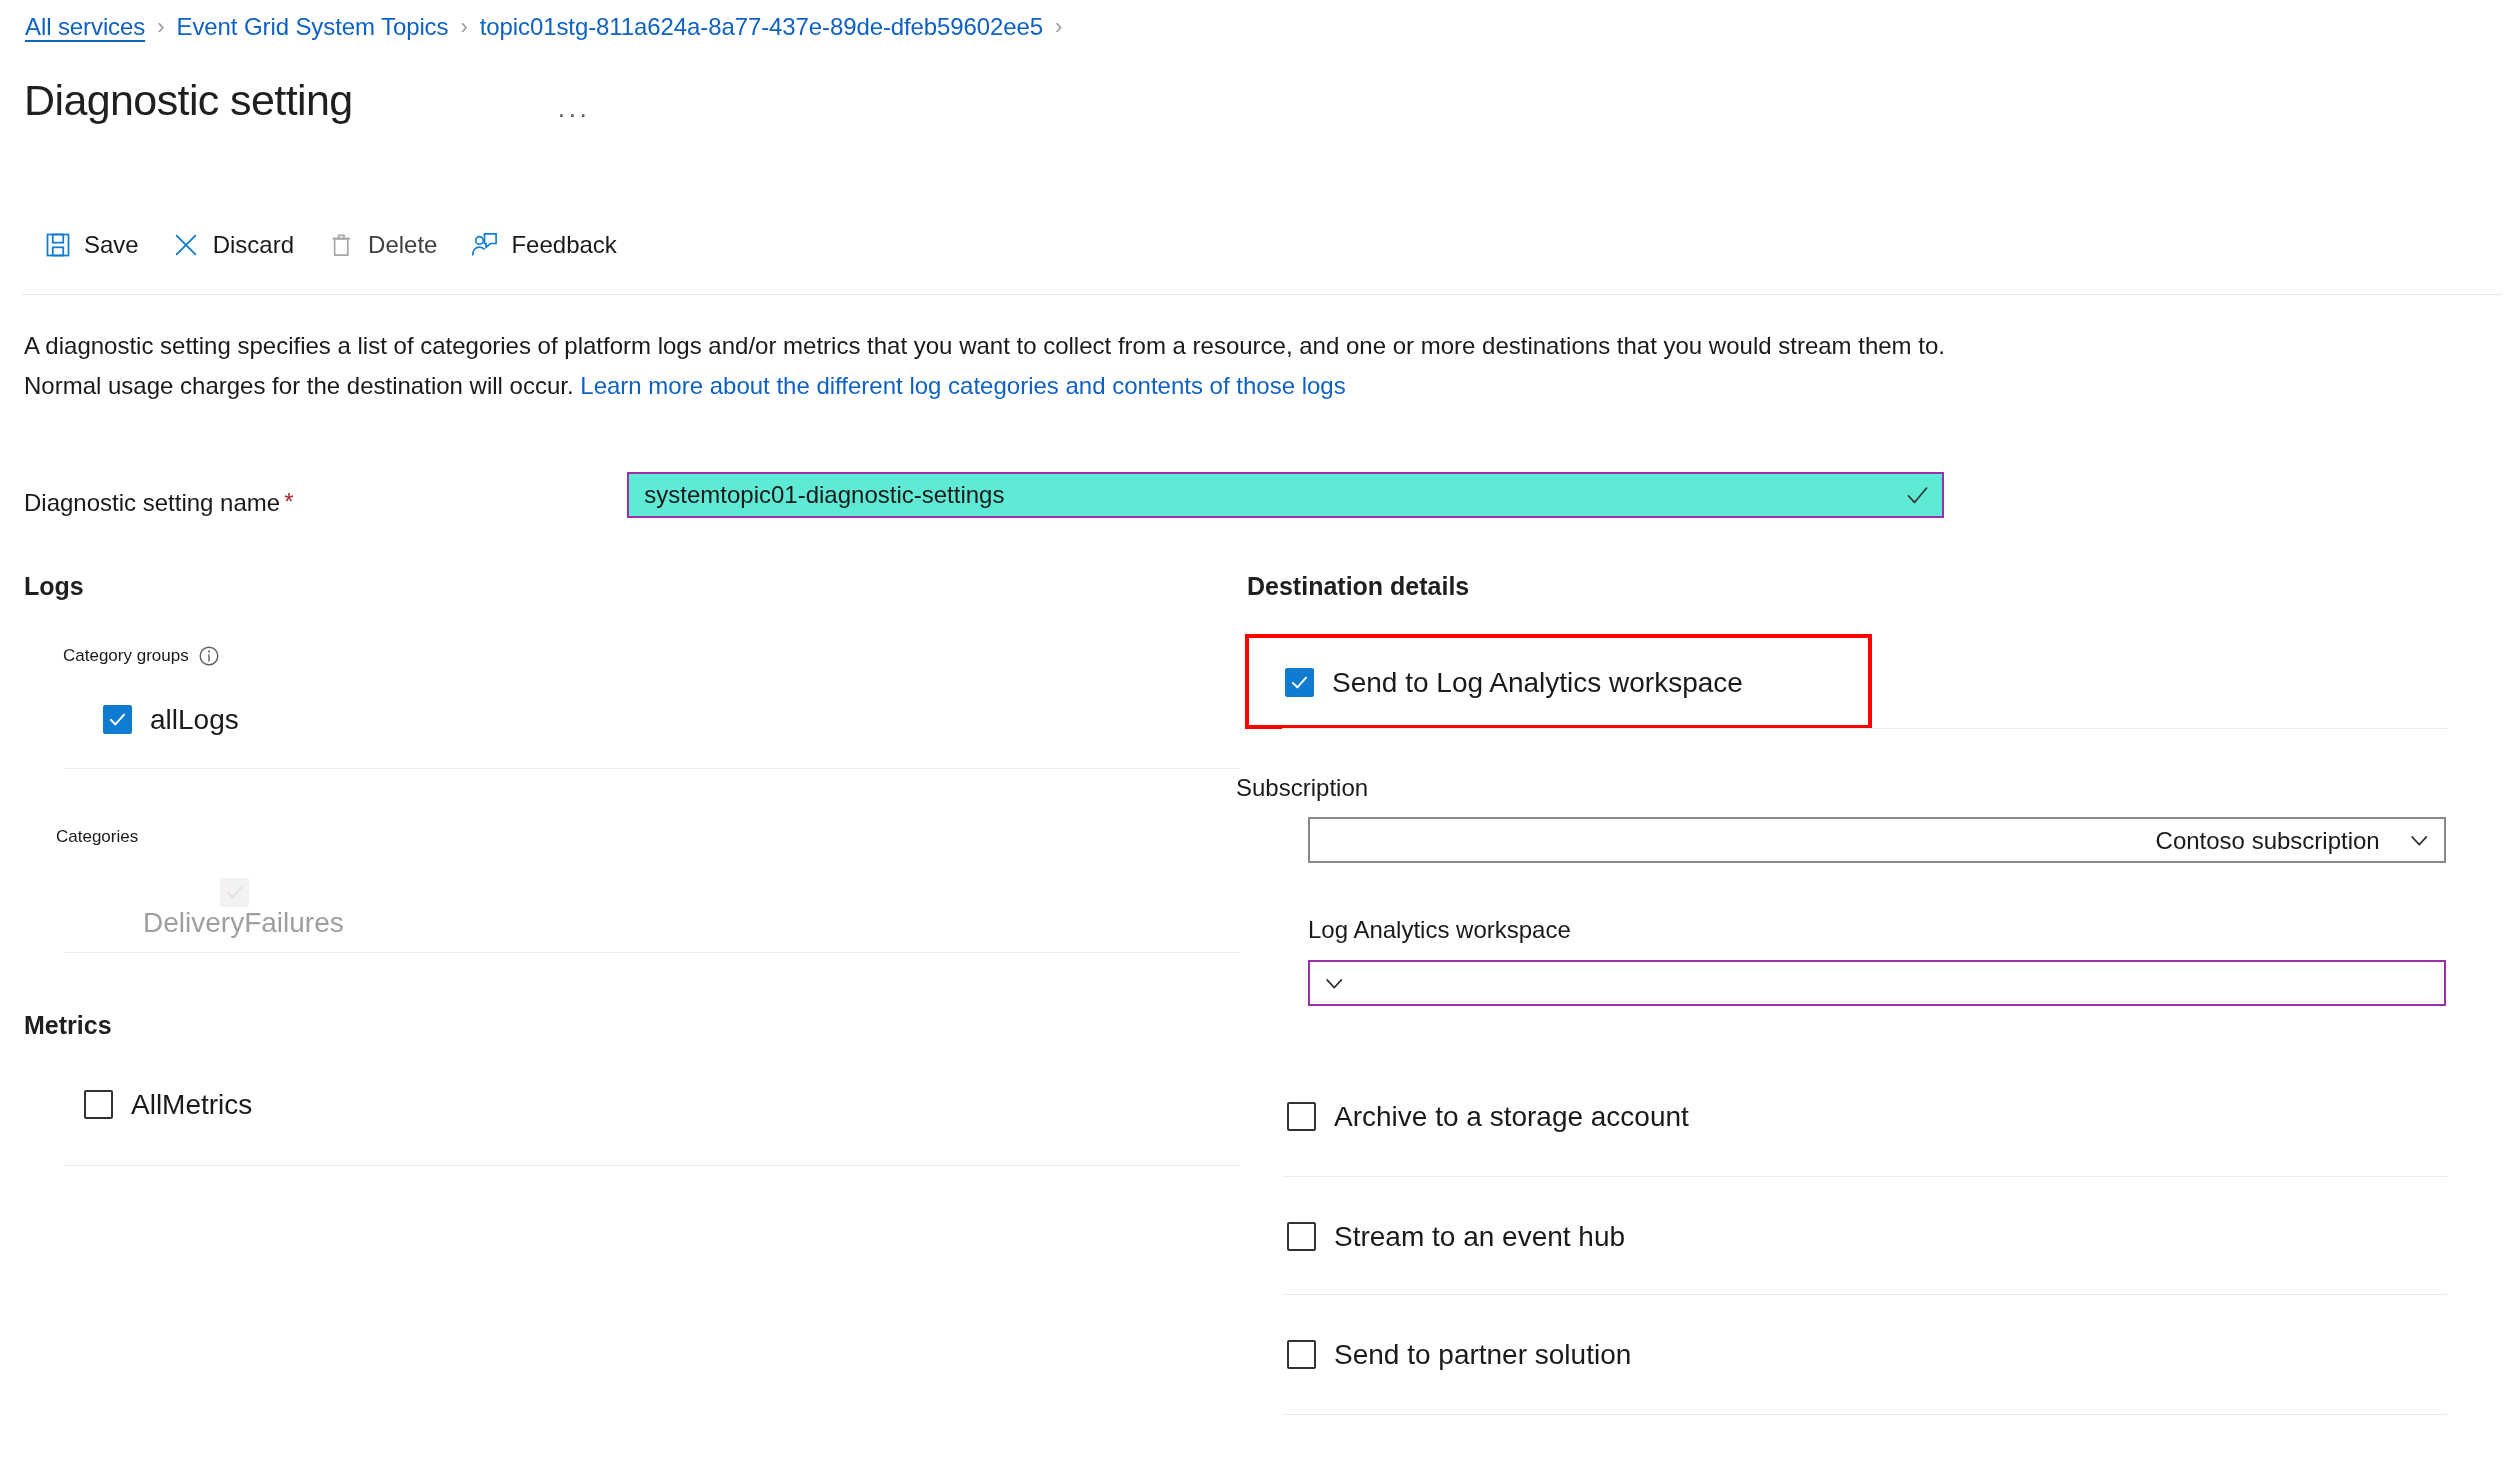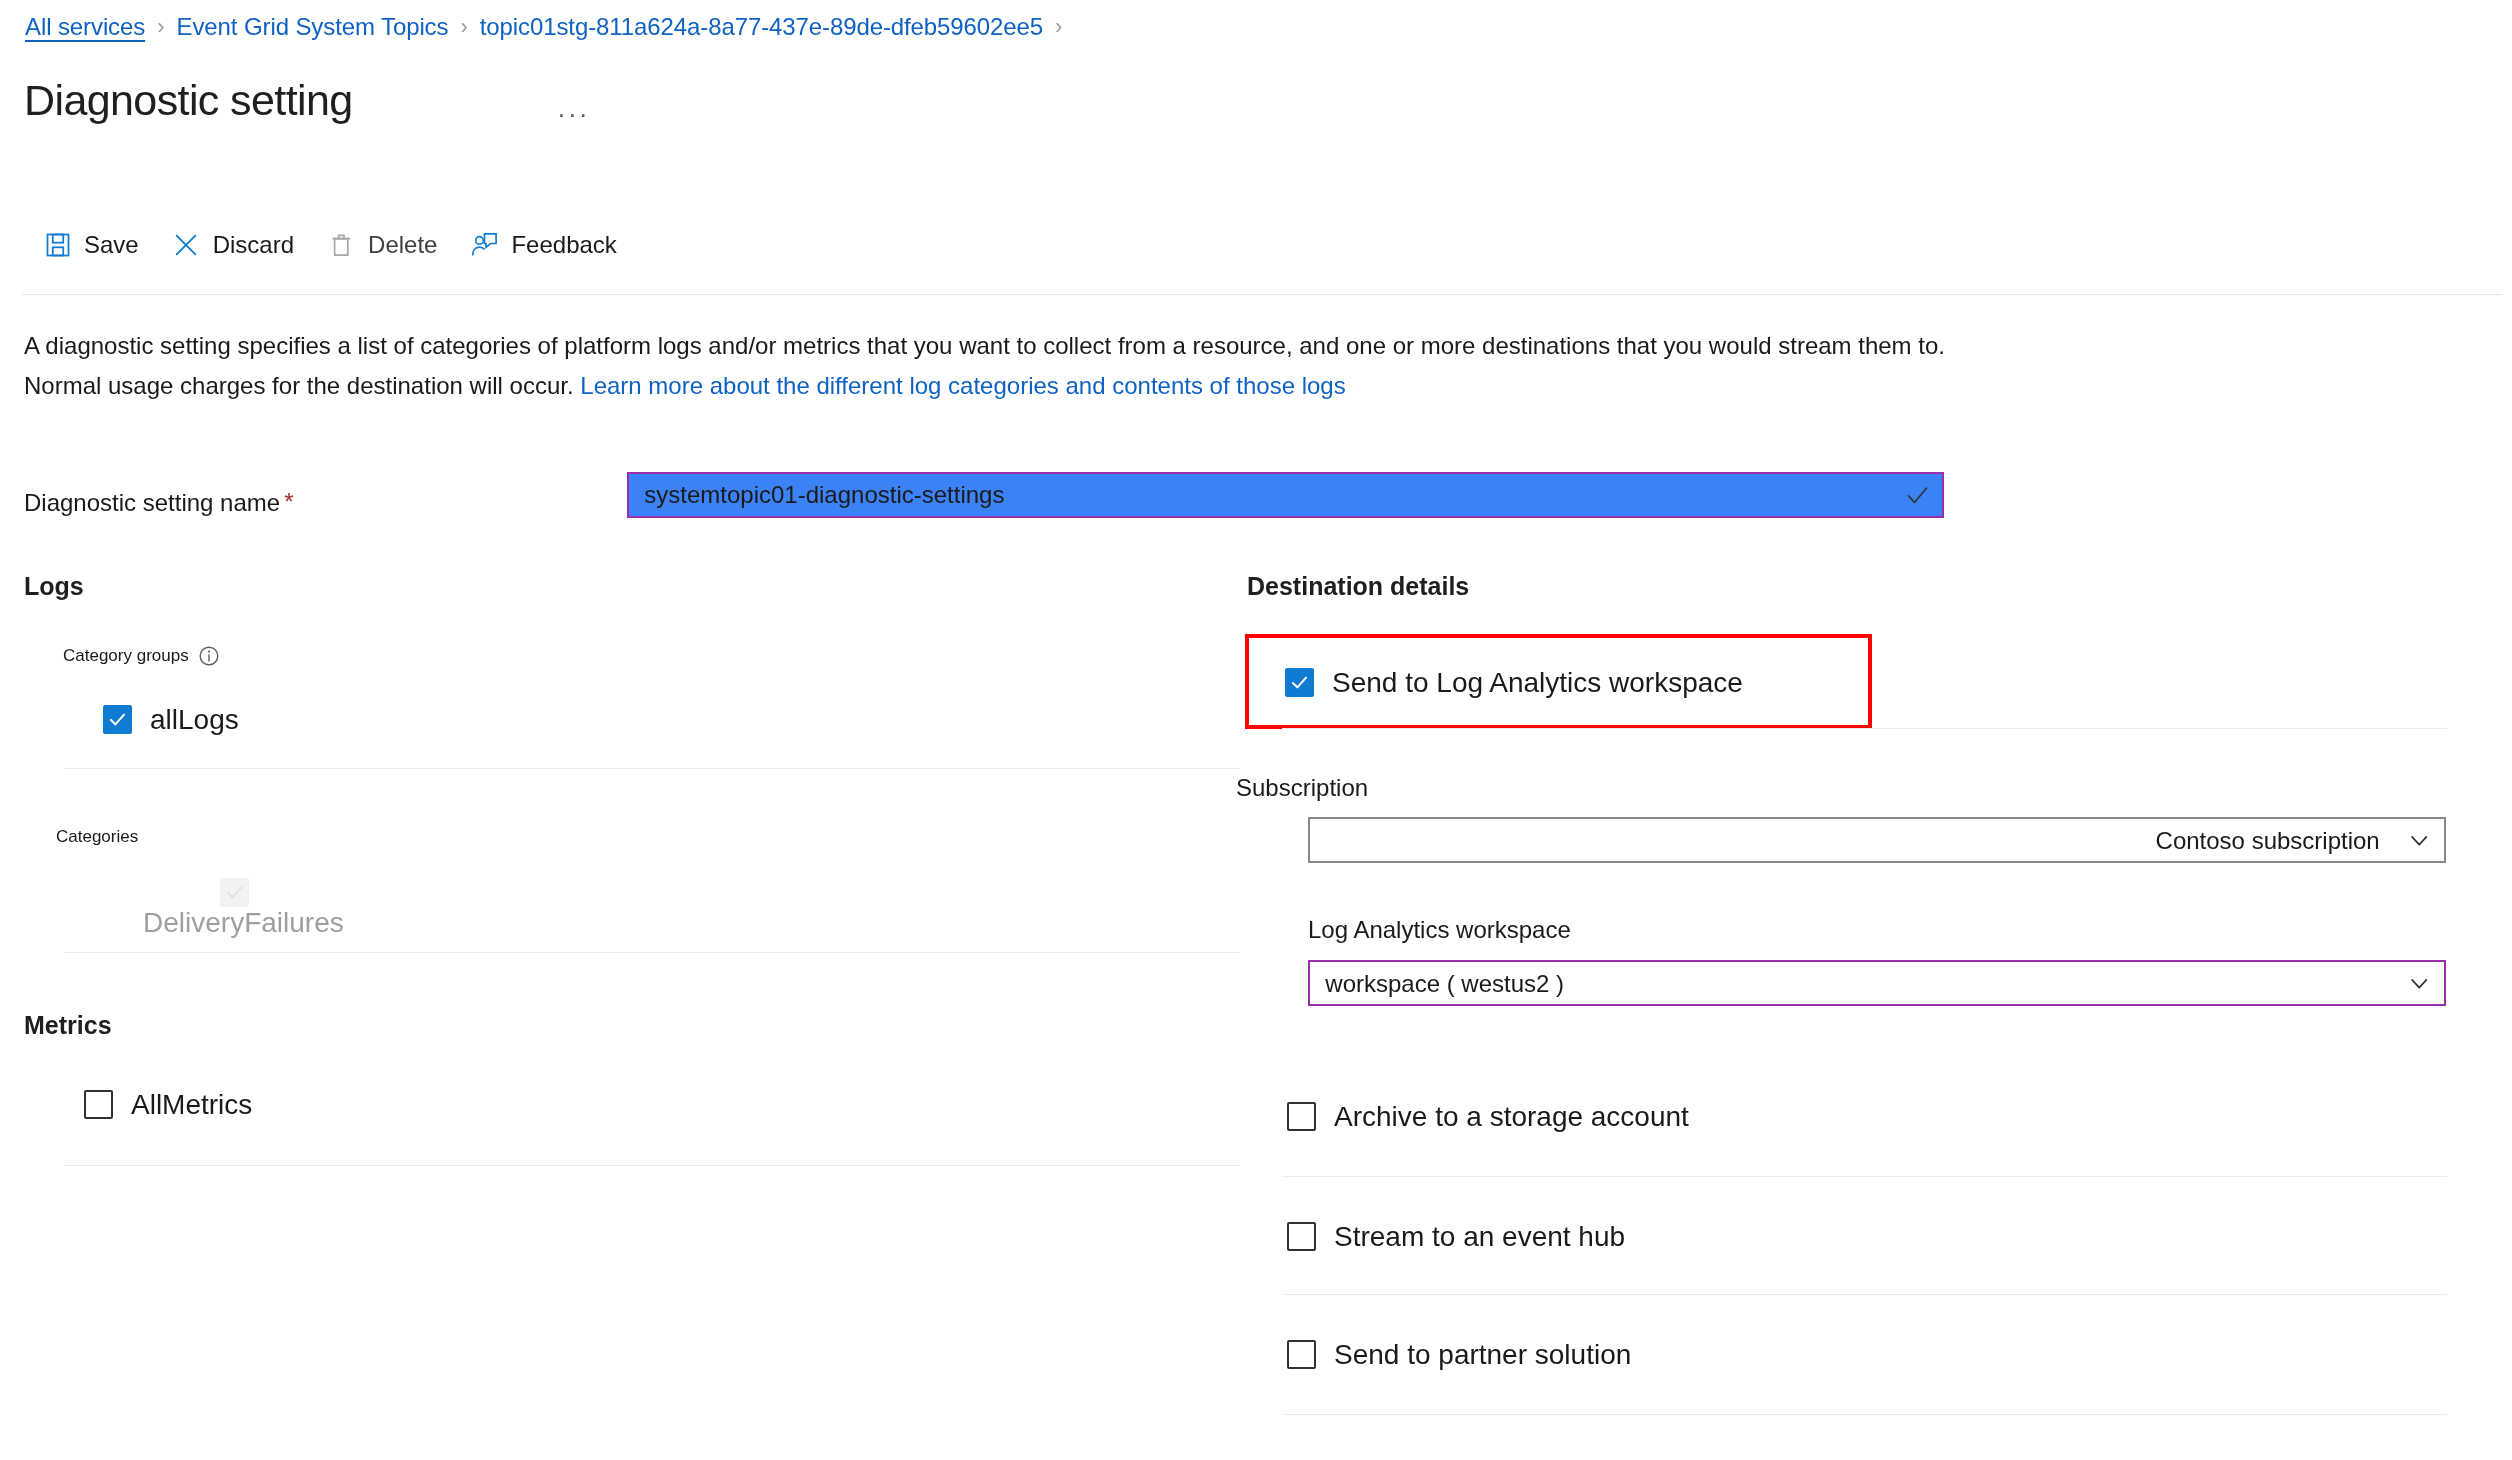--- a/index.html
+++ b/index.html
@@ -111,21 +111,21 @@
     font-size: 24px;
     color: #1b1a19;
     line-height: 31px;
   }
   .req-star { color: #a4262c; font-size: 24px; margin-left: 4.2px; }
   .name-input-wrap {
     position: absolute;
     left: 627px; top: 472px;
     width: 1317px; height: 46px;
     border: 2.1px solid #9b30ad;
-    background: #3b82f6;
+    background: #5eead4;
     display: flex; align-items: center;
   }
   .name-input {
     flex: 1 1 auto;
     border: none; outline: none;
     font-family: "Liberation Sans", sans-serif;
     font-size: 24px;
     color: #1b1a19;
     padding: 0 15.3px;
     background: transparent;
@@ -393,21 +393,20 @@
     <span class="dd-value">Contoso subscription</span>
     <span class="dd-chevron">
       <svg width="26.5" height="26.5" viewBox="0 0 24 24" fill="none" stroke="#323130" stroke-width="1.5" stroke-linecap="round" stroke-linejoin="round">
         <path d="M5.5 9 L12 16 L18.5 9"></path>
       </svg>
     </span>
   </div>
 
   <div class="field-label" style="left:1308px; top:914px;">Log Analytics workspace</div>
   <div class="dropdown purple" style="left:1308px; top:960px; width:1138px;">
-    <span class="dd-value">workspace ( westus2 )</span>
     <span class="dd-chevron">
       <svg width="26.5" height="26.5" viewBox="0 0 24 24" fill="none" stroke="#323130" stroke-width="1.5" stroke-linecap="round" stroke-linejoin="round">
         <path d="M5.5 9 L12 16 L18.5 9"></path>
       </svg>
     </span>
   </div>
 
   <div class="cb-row" style="left:1287px; top:1101px;">
     <span class="cbox"></span>
     <span class="cb-label">Archive to a storage account</span>

